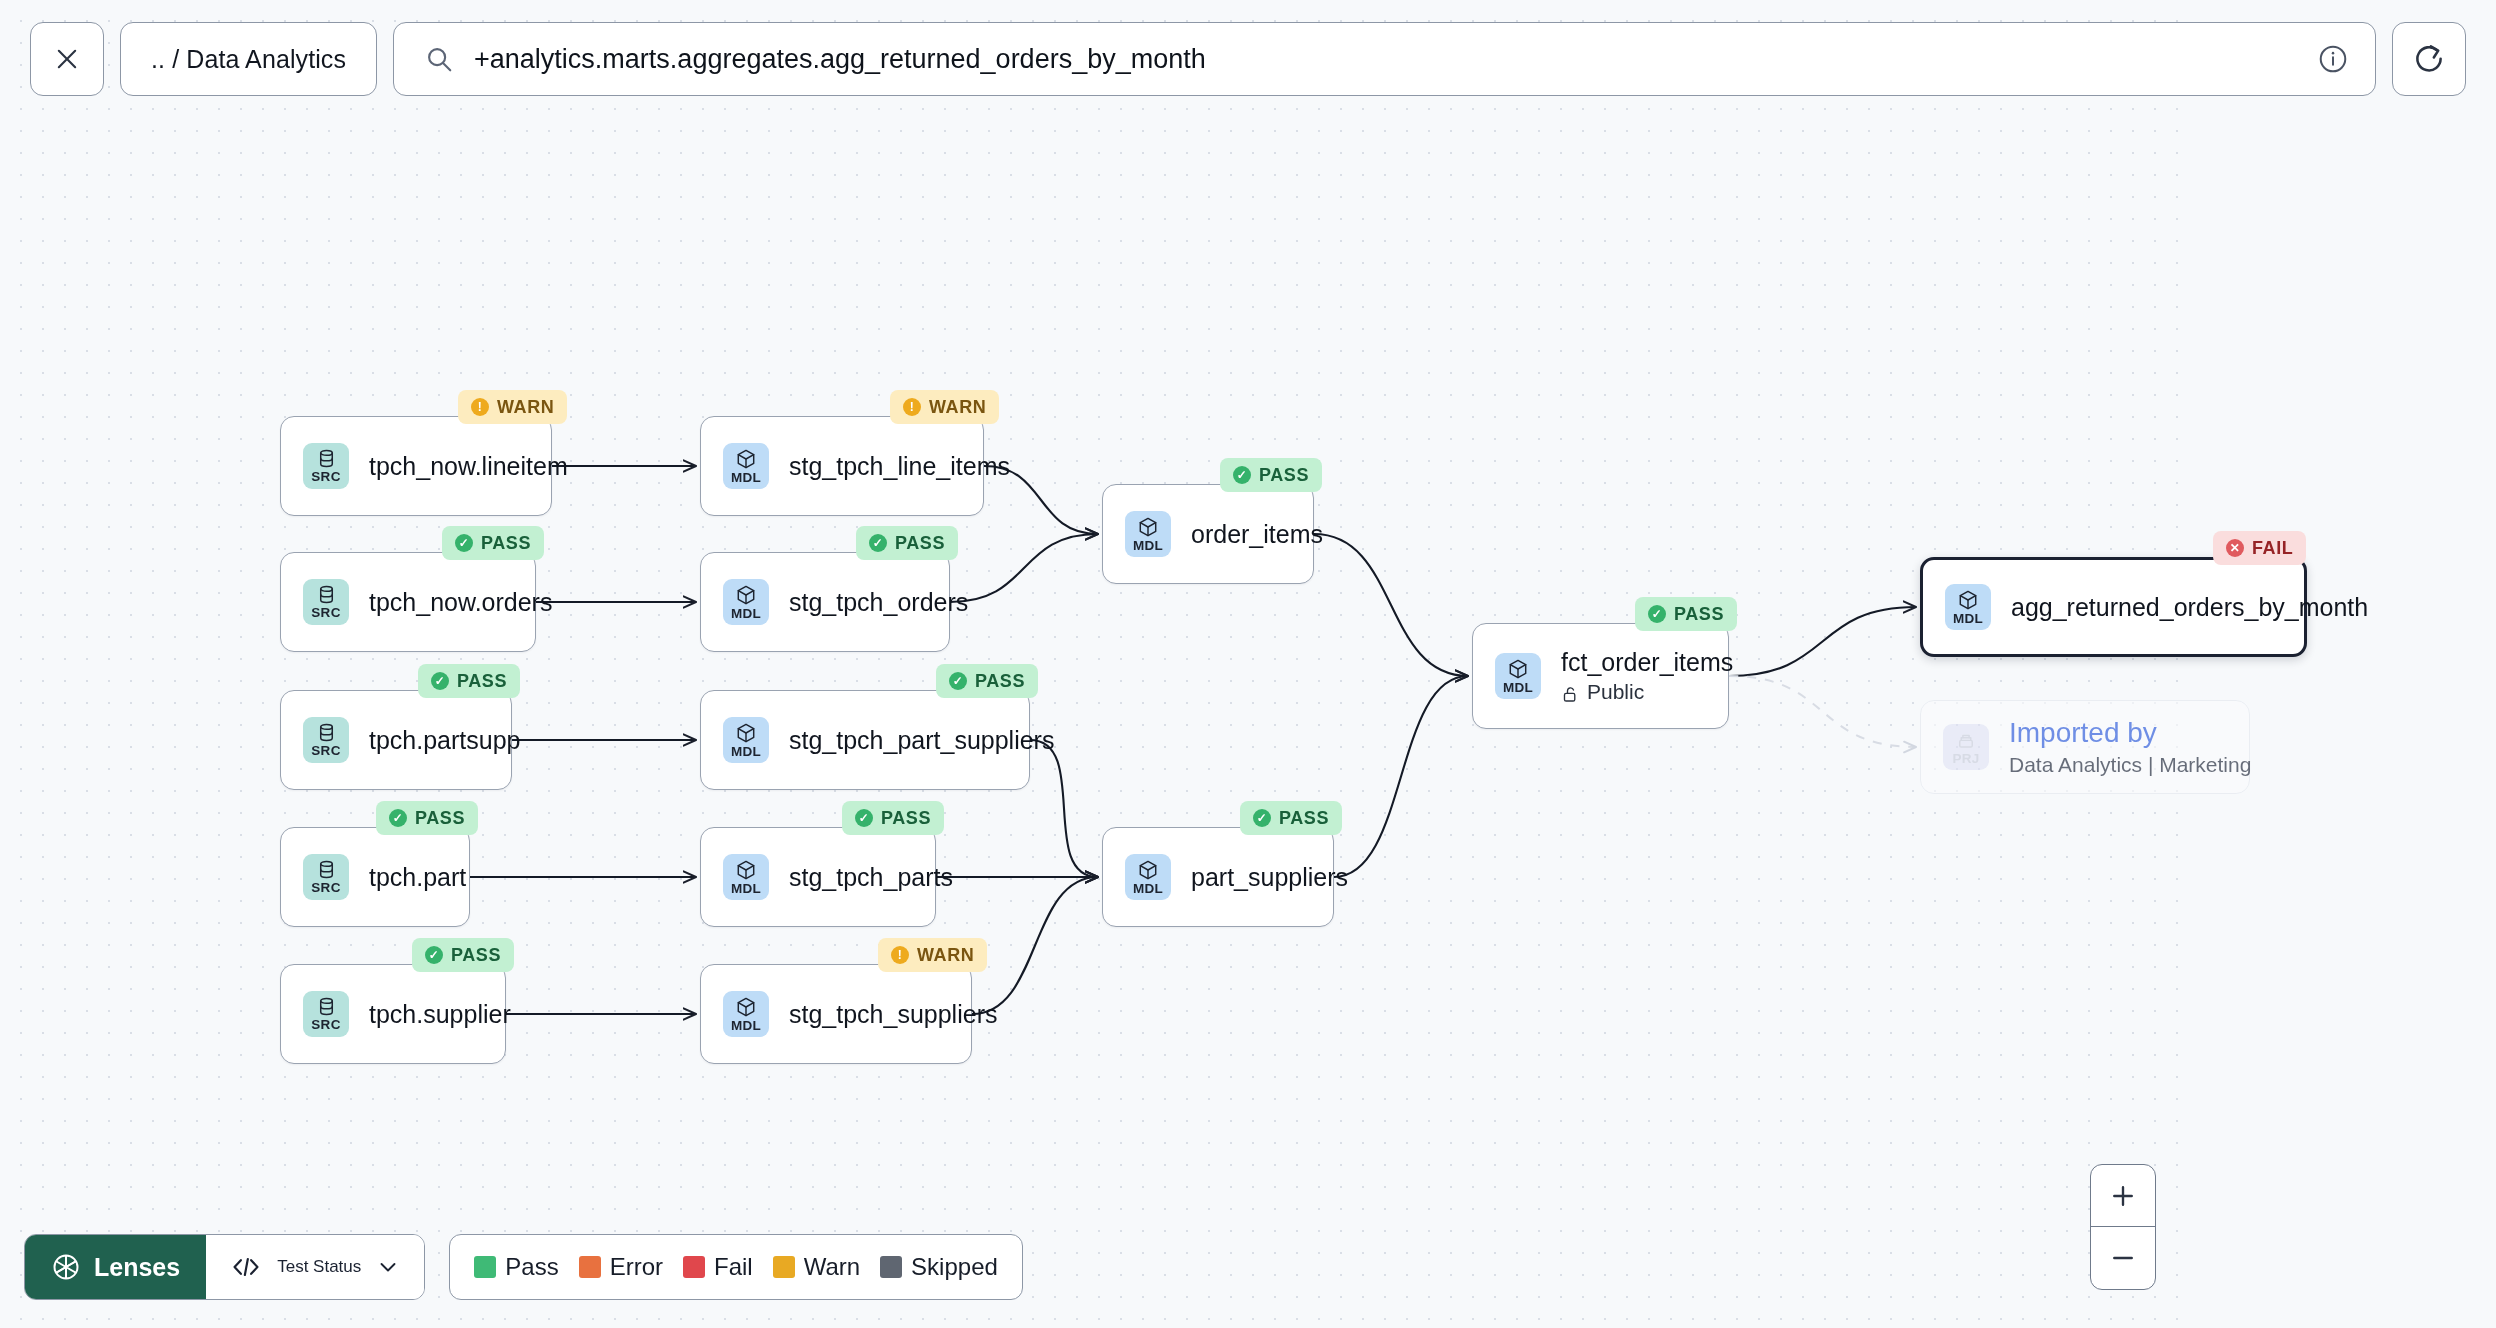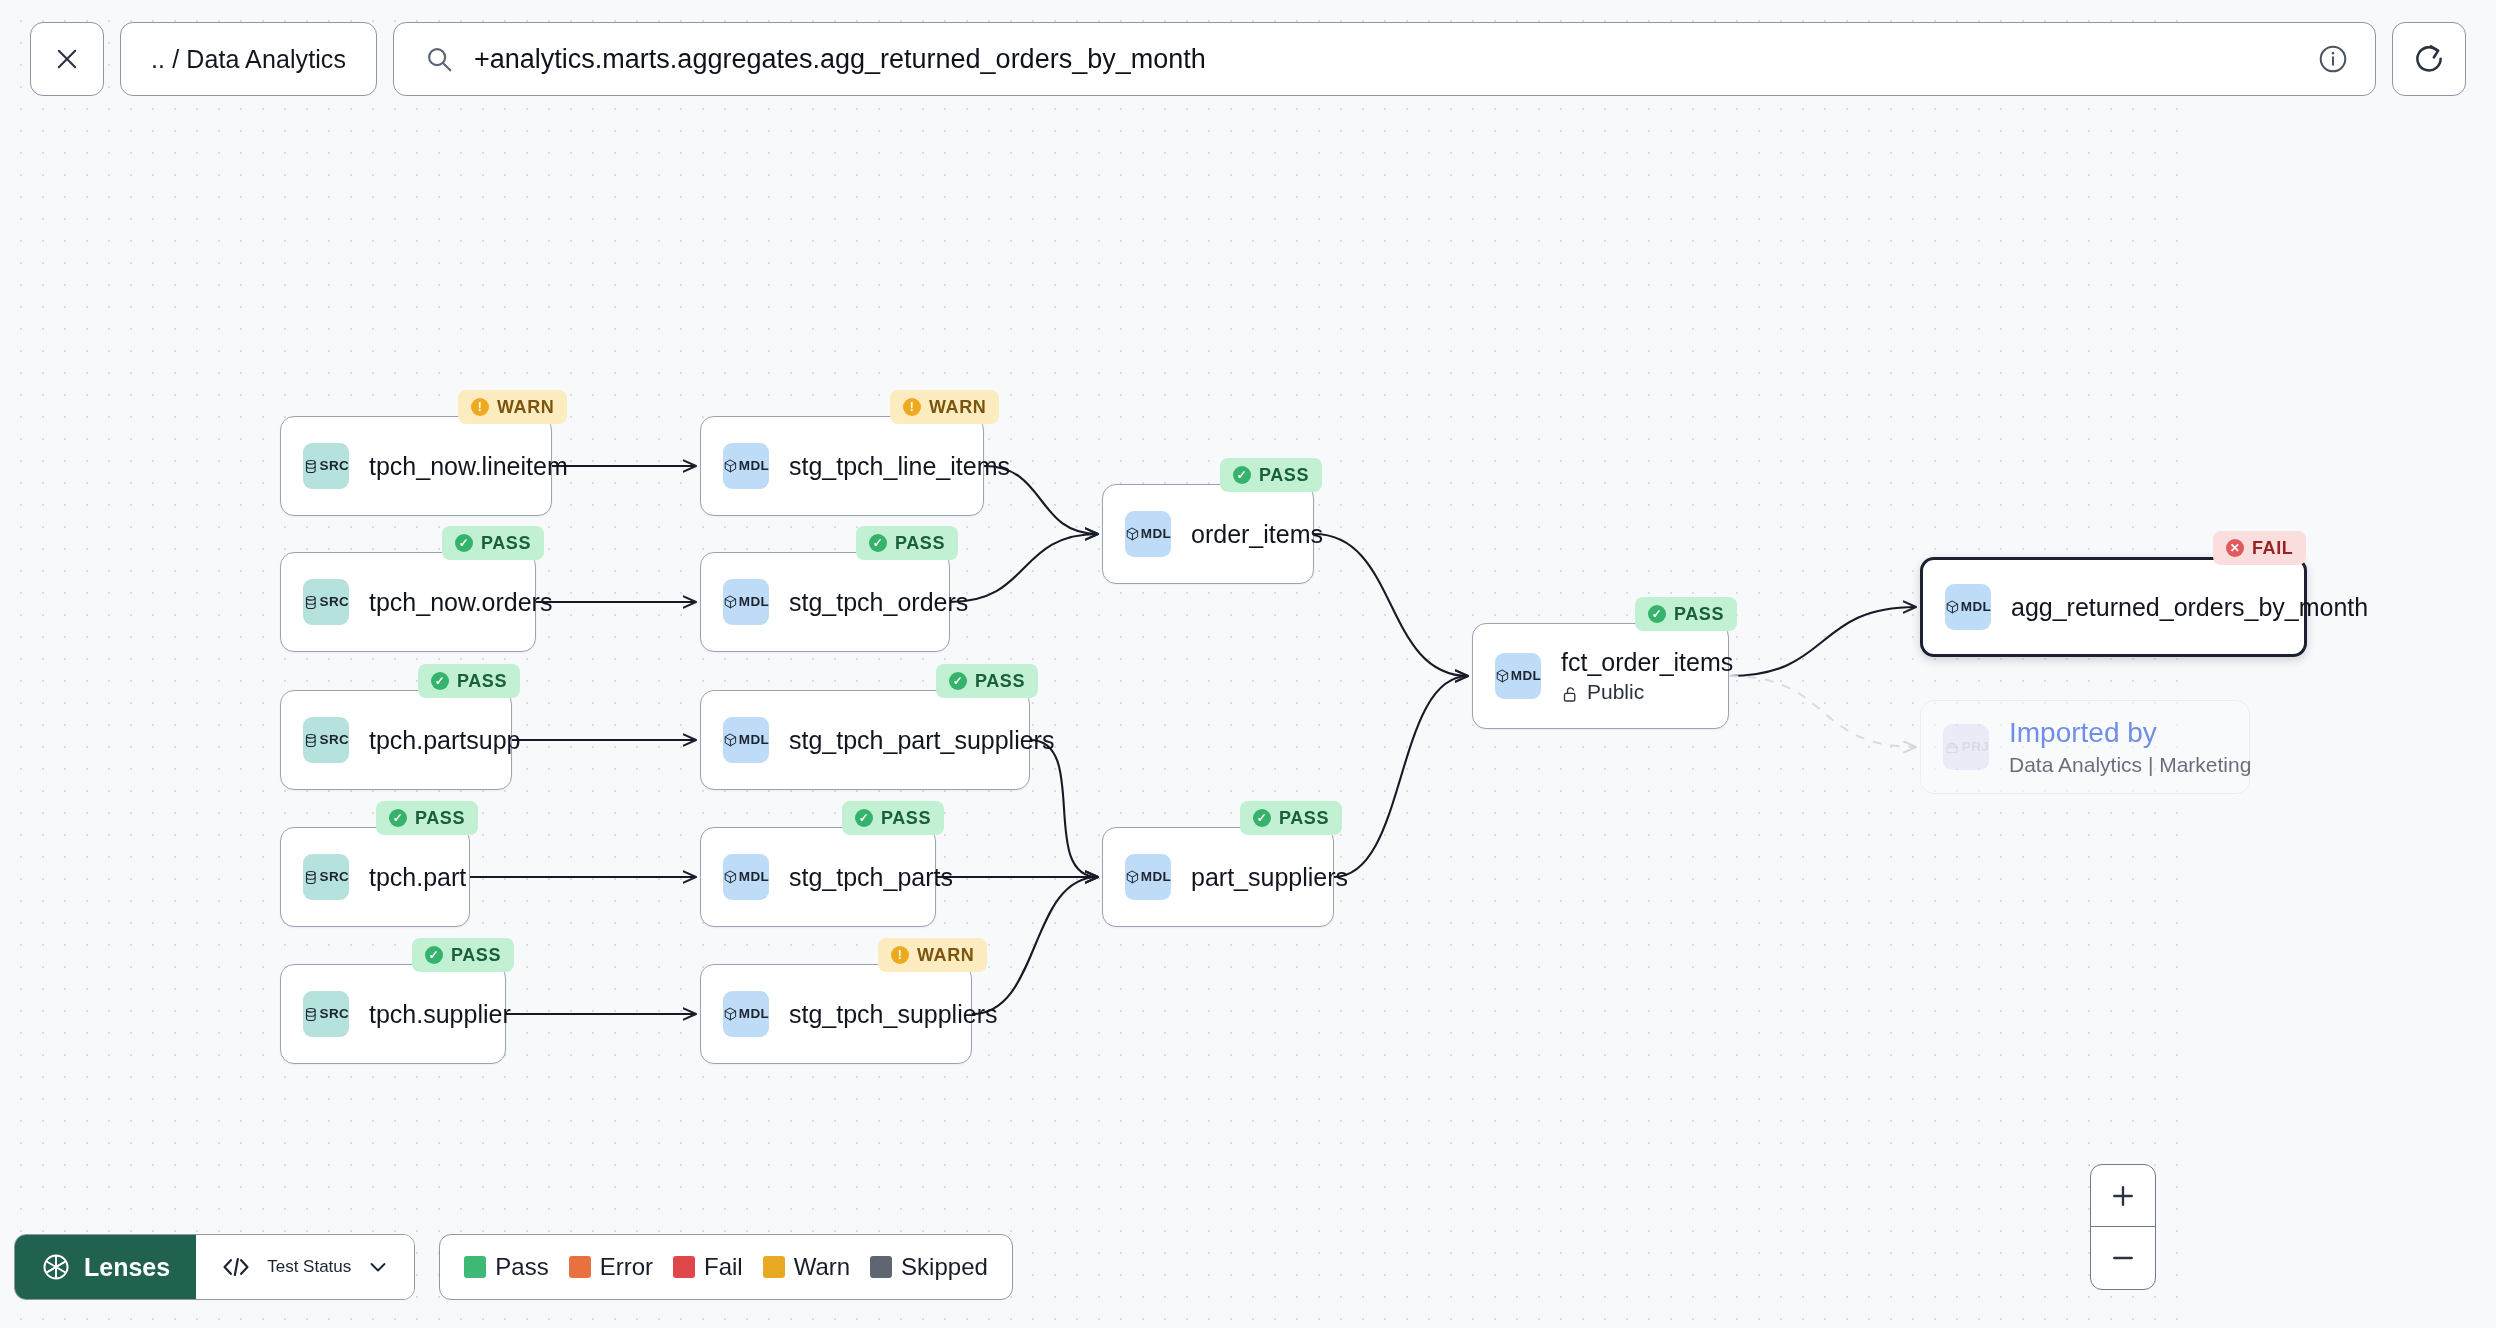--- a/index.html
+++ b/index.html
@@ -117,21 +117,21 @@
     background: #fbfcfe;
     box-shadow: none;
     opacity: .62;
     z-index: 8;
   }
 
   .badge-ico {
     width: 46px; height: 46px;
     border-radius: 9px;
     display: flex;
-    flex-direction: row;
+    flex-direction: column;
     align-items: center;
     justify-content: center;
     gap: 1px;
     flex: none;
   }
   .badge-ico.src { background: #b6e2dd; }
   .badge-ico.mdl { background: #bedcf7; }
   .badge-ico.prj { background: #e2e4f5; }
   .badge-ico .kind {
     font-size: 13.5px;
@@ -182,21 +182,21 @@
   .pill.pass { background: #c2f0d2; color: #19603a; }
   .pill.pass .dot { background: #35b26b; }
   .pill.warn { background: #fdecbf; color: #7a5510; }
   .pill.warn .dot { background: #eeaa1e; }
   .pill.fail { background: #fadddd; color: #962326; }
   .pill.fail .dot { background: #e05a5e; }
 
   
   #bottombar {
     position: absolute;
-    left: 14px;
+    left: 24px;
     bottom: 28px;
     display: flex;
     align-items: center;
     gap: 24px;
     z-index: 40;
   }
   #lenses-group {
     display: flex;
     align-items: stretch;
     height: 66px;

